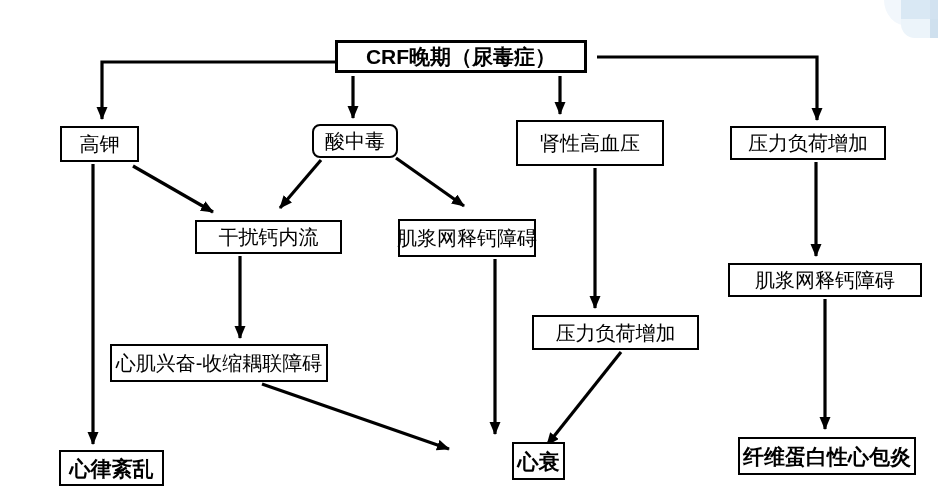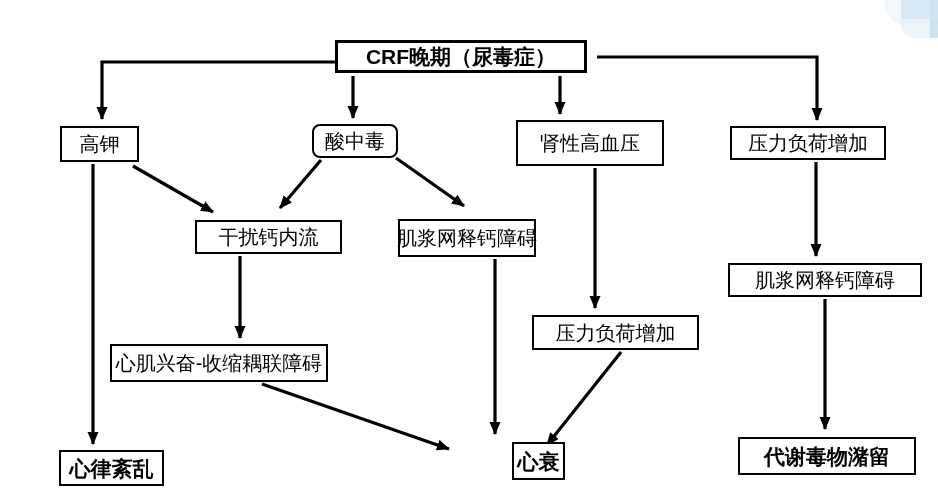--- a/index.html
+++ b/index.html
@@ -89,15 +89,15 @@
   <div class="node" style="left:532px; top:315px; width:167px; height:35px;">压力负荷增加</div>
 
   <div class="node" style="left:728px; top:263px; width:194px; height:34px;">肌浆网释钙障碍</div>
 
   <div class="node" style="left:110px; top:344px; width:218px; height:38px;">心肌兴奋-收缩耦联障碍</div>
 
   <div class="node bold" style="left:35px; top:450px; width:105px; height:36px;margin-left:24px;">心律紊乱</div>
 
   <div class="node bold" style="left:465px; top:442px; width:53px; height:38px;margin-left:47px;">心衰</div>
 
-  <div class="node bold" style="left:738px; top:437px; width:178px; height:38px;">代谢毒物潴留</div>
+  <div class="node bold" style="left:738px; top:437px; width:178px; height:38px;">纤维蛋白性心包炎</div>
 
 </div>
 
 </body></html>

